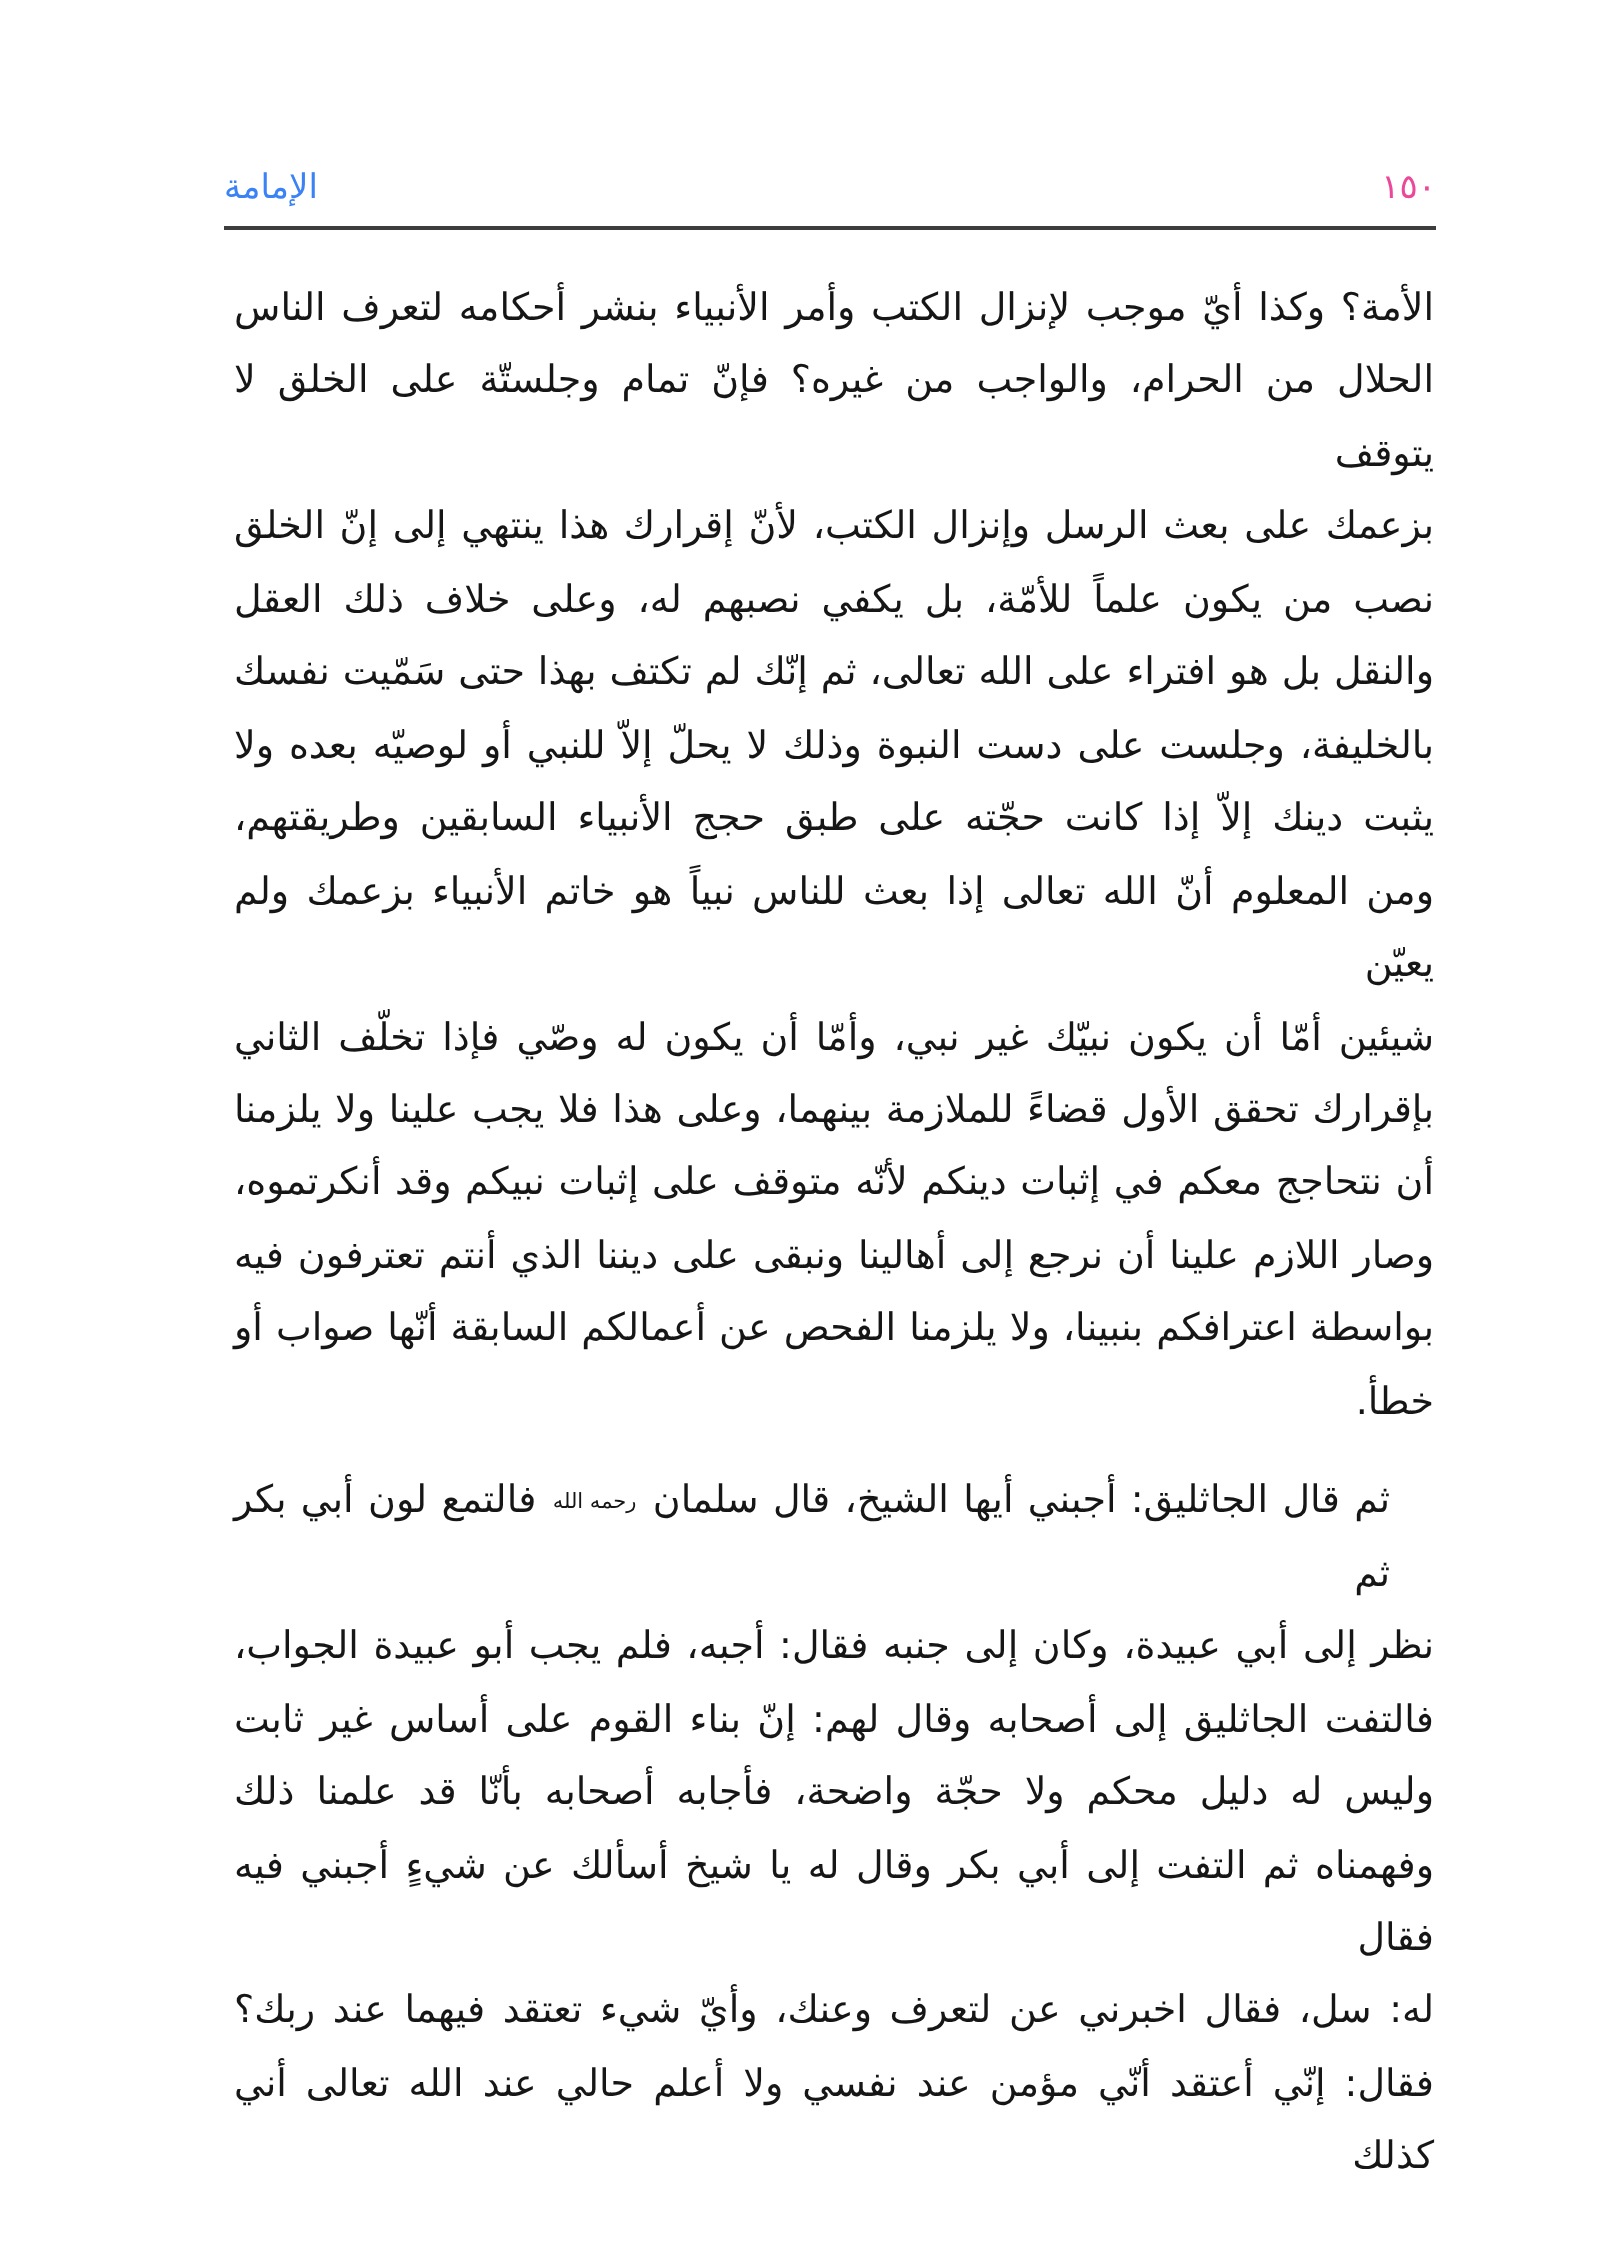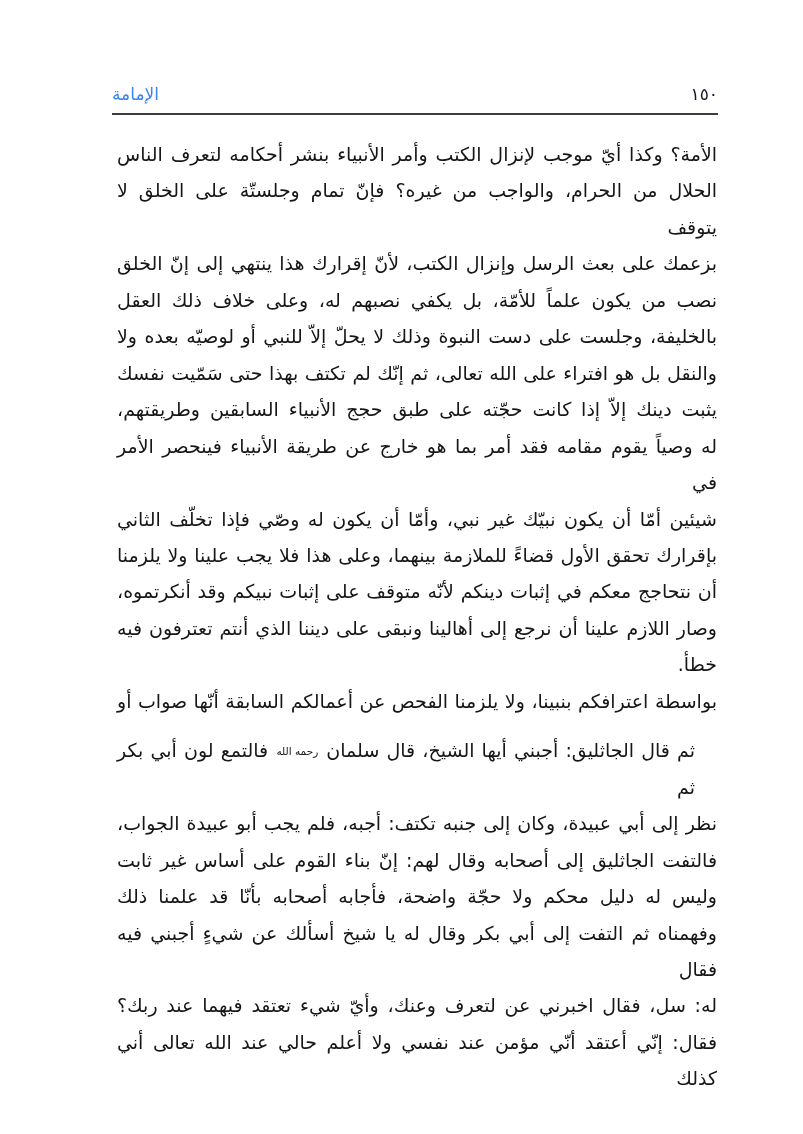--- a/index.html
+++ b/index.html
@@ -21,21 +21,21 @@
     margin: 84px 85px 0 112px;
     display: flex;
     justify-content: space-between;
     align-items: flex-end;
     padding-bottom: 9px;
     border-bottom: 2px solid #3d3d3d;
   }
   .page-number {
     font-size: 17px;
     letter-spacing: 1px;
-    color: #0f172a;
+    color: #ec4899;
   }
   .book-title {
     font-size: 17px;
     color: #3b82f6;
   }
   .body-text {
     margin: 21px 86px 0 117px;
     font-size: 19px;
     line-height: 36.45px;
     color: #161616;
@@ -75,38 +75,38 @@
     <span class="book-title">الإمامة</span>
   </div>
 
   <div class="body-text">
 
     <div class="paragraph paragraph-1">
         <div class="line">الأمة؟ وكذا أيّ موجب لإنزال الكتب وأمر الأنبياء بنشر أحكامه لتعرف الناس</div>
         <div class="line">الحلال من الحرام، والواجب من غيره؟ فإنّ تمام وجلستّة على الخلق لا يتوقف</div>
         <div class="line">بزعمك على بعث الرسل وإنزال الكتب، لأنّ إقرارك هذا ينتهي إلى إنّ الخلق</div>
         <div class="line">نصب من يكون علماً للأمّة، بل يكفي نصبهم له، وعلى خلاف ذلك العقل</div>
+        <div class="line">والنقل بل هو افتراء على الله تعالى، ثم إنّك لم تكتف بهذا حتى سَمّيت نفسك</div>
         <div class="line">بالخليفة، وجلست على دست النبوة وذلك لا يحلّ إلاّ للنبي أو لوصيّه بعده ولا</div>
-        <div class="line">والنقل بل هو افتراء على الله تعالى، ثم إنّك لم تكتف بهذا حتى سَمّيت نفسك</div>
         <div class="line">يثبت دينك إلاّ إذا كانت حجّته على طبق حجج الأنبياء السابقين وطريقتهم،</div>
-        <div class="line">له وصياً يقوم مقامه فقد أمر بما هو خارج عن طريقة الأنبياء فينحصر الأمر في</div>
+        <div class="line">ومن المعلوم أنّ الله تعالى إذا بعث للناس نبياً هو خاتم الأنبياء بزعمك ولم يعيّن</div>
         <div class="line">شيئين أمّا أن يكون نبيّك غير نبي، وأمّا أن يكون له وصّي فإذا تخلّف الثاني</div>
         <div class="line">بإقرارك تحقق الأول قضاءً للملازمة بينهما، وعلى هذا فلا يجب علينا ولا يلزمنا</div>
         <div class="line">أن نتحاجج معكم في إثبات دينكم لأنّه متوقف على إثبات نبيكم وقد أنكرتموه،</div>
         <div class="line">وصار اللازم علينا أن نرجع إلى أهالينا ونبقى على ديننا الذي أنتم تعترفون فيه</div>
+        <div class="line">بواسطة اعترافكم بنبينا، ولا يلزمنا الفحص عن أعمالكم السابقة أنّها صواب أو</div>
         <div class="line para-end">خطأ.</div>
-        <div class="line">بواسطة اعترافكم بنبينا، ولا يلزمنا الفحص عن أعمالكم السابقة أنّها صواب أو</div>
       </div>
 
     <div class="paragraph paragraph-2">
       <div class="line indent">
         <span>ثم قال الجاثليق: أجبني أيها الشيخ، قال سلمان </span><span class="honorific">رحمه الله</span><span> فالتمع لون أبي بكر ثم</span>
       </div>
       <div>
-          <div class="line">نظر إلى أبي عبيدة، وكان إلى جنبه تكتف: أجبه، فلم يجب أبو عبيدة الجواب،</div>
+          <div class="line">نظر إلى أبي عبيدة، وكان إلى جنبه فقال: أجبه، فلم يجب أبو عبيدة الجواب،</div>
           <div class="line">فالتفت الجاثليق إلى أصحابه وقال لهم: إنّ بناء القوم على أساس غير ثابت</div>
           <div class="line">وليس له دليل محكم ولا حجّة واضحة، فأجابه أصحابه بأنّا قد علمنا ذلك</div>
           <div class="line">وفهمناه ثم التفت إلى أبي بكر وقال له يا شيخ أسألك عن شيءٍ أجبني فيه فقال</div>
           <div class="line">له: سل، فقال اخبرني عن لتعرف وعنك، وأيّ شيء تعتقد فيهما عند ربك؟</div>
           <div class="line">فقال: إنّي أعتقد أنّي مؤمن عند نفسي ولا أعلم حالي عند الله تعالى أني كذلك</div>
         </div>
     </div>
 
   </div>
 

